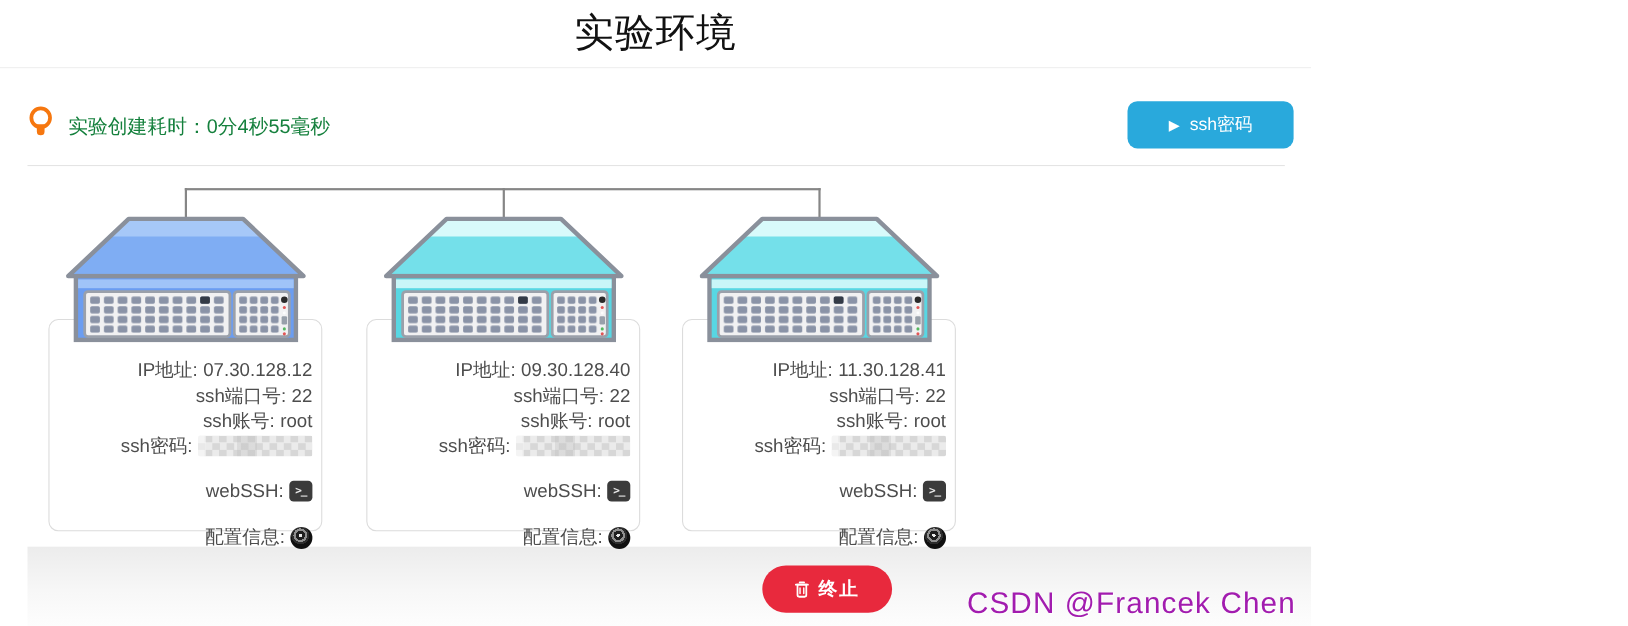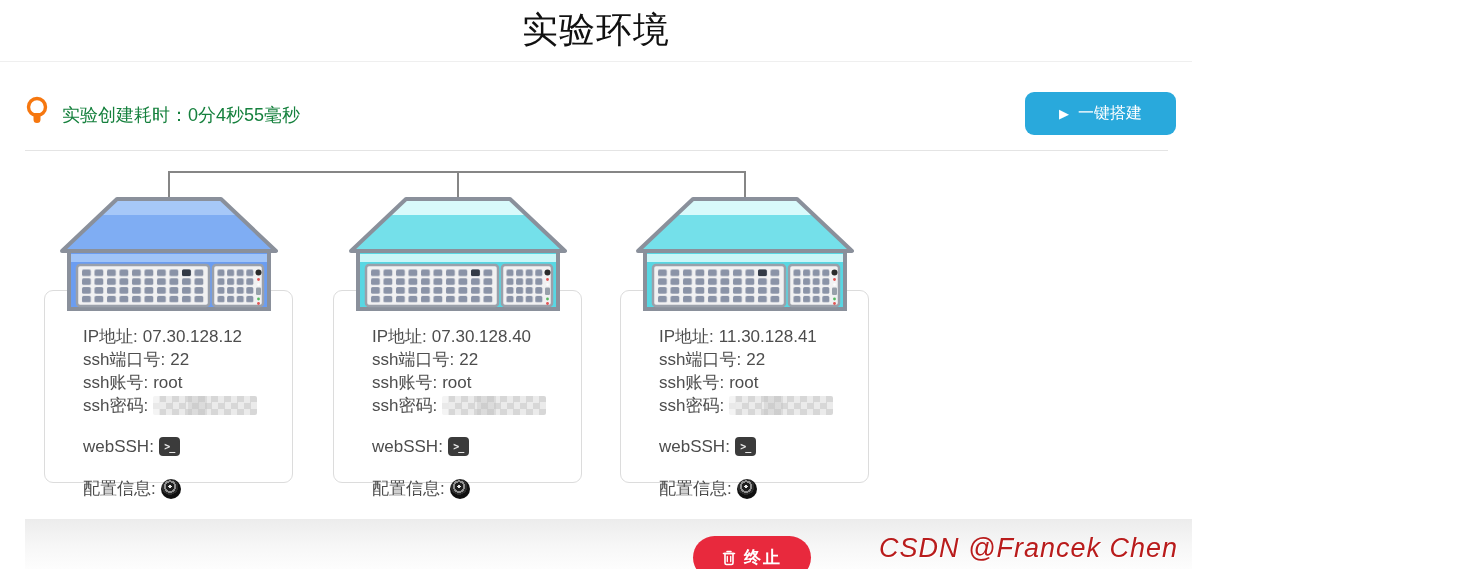--- a/index.html
+++ b/index.html
@@ -39,21 +39,21 @@
   .server-icon.blue { --sv-top-light:var(--server_blue_top_light); --sv-top:var(--server_blue_top);
                       --sv-face:var(--server_blue_face); --sv-strip:var(--server_blue_strip); --sv-border:var(--server_border); }
   .server-icon.cyan { --sv-top-light:var(--server_cyan_top_light); --sv-top:var(--server_cyan_top);
                       --sv-face:var(--server_cyan_face); --sv-strip:var(--server_cyan_strip); --sv-border:var(--server_border); }
 
   .card {
     position:relative; z-index:1; height:193px; background:#fff;
     border:1px solid #dcdcdc; border-radius:9px;
     padding:34px 8px 0 38px; color:#4d4d4d; font-size:17px;
   }
-  .row { display:flex; align-items:center; gap:5px; min-height:23px; white-space:nowrap; }
+  .row { display:flex; align-items:center; gap:5px; min-height:23px; white-space:nowrap;justify-content:flex-end; }
   .row.icon-row { min-height:25px; margin-top:17px; }
 
   .mosaic {
     display:inline-block; width:104px; height:19px; border-radius:2px;
     background:
       linear-gradient(90deg, rgba(255,255,255,.45) 0 7%, rgba(0,0,0,0) 7% 34%, rgba(190,190,190,.35) 34% 52%, rgba(0,0,0,0) 52% 100%),
       repeating-conic-gradient(#d7d7d7 0% 25%, #ebebeb 0% 50%);
     background-size:100% 100%, 13px 13px;
   }
   .term-icon {
@@ -65,31 +65,30 @@
   .lens-icon {
     display:inline-block; width:20px; height:20px; border-radius:50%; cursor:pointer;
     background:radial-gradient(circle at 45% 38%,
       #eaeaea 0 1.6px, #1e1e1e 1.6px 4.2px, #8f8f8f 4.2px 6.2px, #2c2c2c 6.2px 8.2px, #101010 8.2px);
   }
 
   
   .footer {
     position:absolute; left:25px; right:0; top:497px; bottom:0;
     background:linear-gradient(180deg, #ececec 0%, #f7f7f7 55%, #fdfdfd 100%);
-    margin-top:22px;
   }
   .terminate-btn {
     position:absolute; left:668px; top:17px; width:118px; height:43px;
     background:var(--danger); color:#fff; border:none; border-radius:21.5px;
     display:flex; align-items:center; justify-content:center; gap:8px;
     font-size:17px; font-weight:600; font-family:inherit; cursor:pointer; letter-spacing:2px;
   }
   .watermark {
     position:absolute; right:14px; bottom:5px; font-size:27px; letter-spacing:1px;
-    color:#b91c1c; text-shadow:1px 1px 0 #fff; z-index:3;font-style:italic;
+    color:#a21caf; text-shadow:1px 1px 0 #fff; z-index:3;
   }
 </style>
 </head>
 <body>
 
 <svg width="0" height="0" style="position:absolute" aria-hidden="true">
   <defs>
     <pattern id="pgrid" patternUnits="userSpaceOnUse" x="21" y="73.5" width="12.5" height="8.8">
       <rect x="1" y="1" width="8.8" height="6.6" rx="1.5" fill="#8a93a7"></rect>
     </pattern>
@@ -128,21 +127,21 @@
   <div class="faint-divider"></div>
 
   <svg class="bulb" width="24" height="33" viewBox="0 0 24 33">
     <circle cx="12" cy="11" r="8.5" fill="none" stroke="#f6770f" stroke-width="3.4"></circle>
     <path d="M8.5 17 h7 v6.5 a3.5 3.5 0 0 1 -3.5 3.5 a3.5 3.5 0 0 1 -3.5 -3.5 z" fill="#f6770f"></path>
     <path d="M12.5 6.5 a4 4 0 0 1 3.5 3" fill="none" stroke="#fff" stroke-width="1.4" stroke-linecap="round"></path>
   </svg>
   <div class="elapsed">实验创建耗时：0分4秒55毫秒</div>
   <button class="build-btn">
     <span class="play-glyph">▶</span>
-    <span>一键搭建</span>
+    <span>ssh密码</span>
   </button>
   <div class="main-divider"></div>
 
   <div class="diagram">
     <div class="conn h"></div>
     <div class="conn v v1"></div>
     <div class="conn v v2"></div>
     <div class="conn v v3"></div>
 
     <div class="node n1">
@@ -177,21 +176,21 @@
       </div>
     </div>
 
     <div class="node n2">
       <svg class="server-icon cyan" width="218" height="118">
           <use href="#sym-server"></use>
         </svg>
       <div class="card">
         <div class="row">
           <span>IP地址:</span>
-          <span>07.30.128.40</span>
+          <span>09.30.128.40</span>
         </div>
         <div class="row">
           <span>ssh端口号:</span>
           <span>22</span>
         </div>
         <div class="row">
           <span>ssh账号:</span>
           <span>root</span>
         </div>
         <div class="row">

